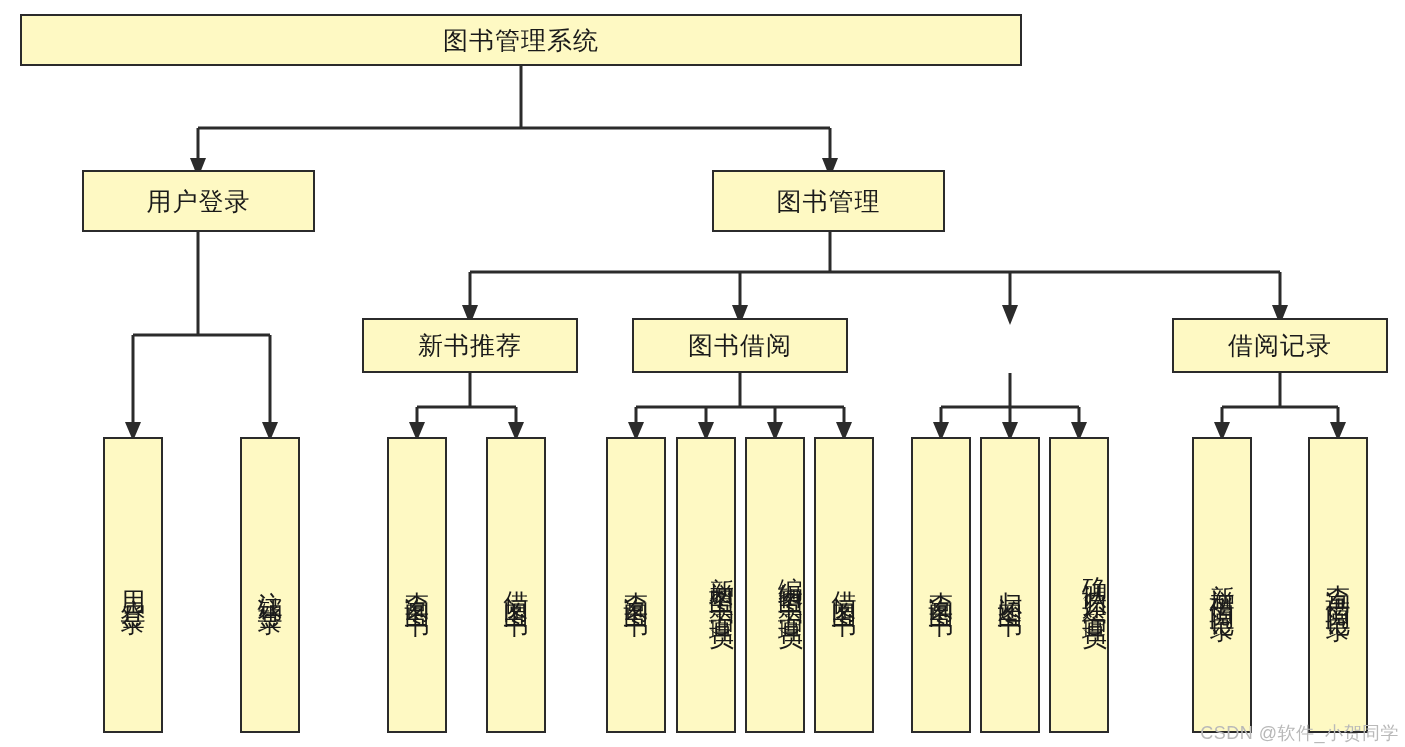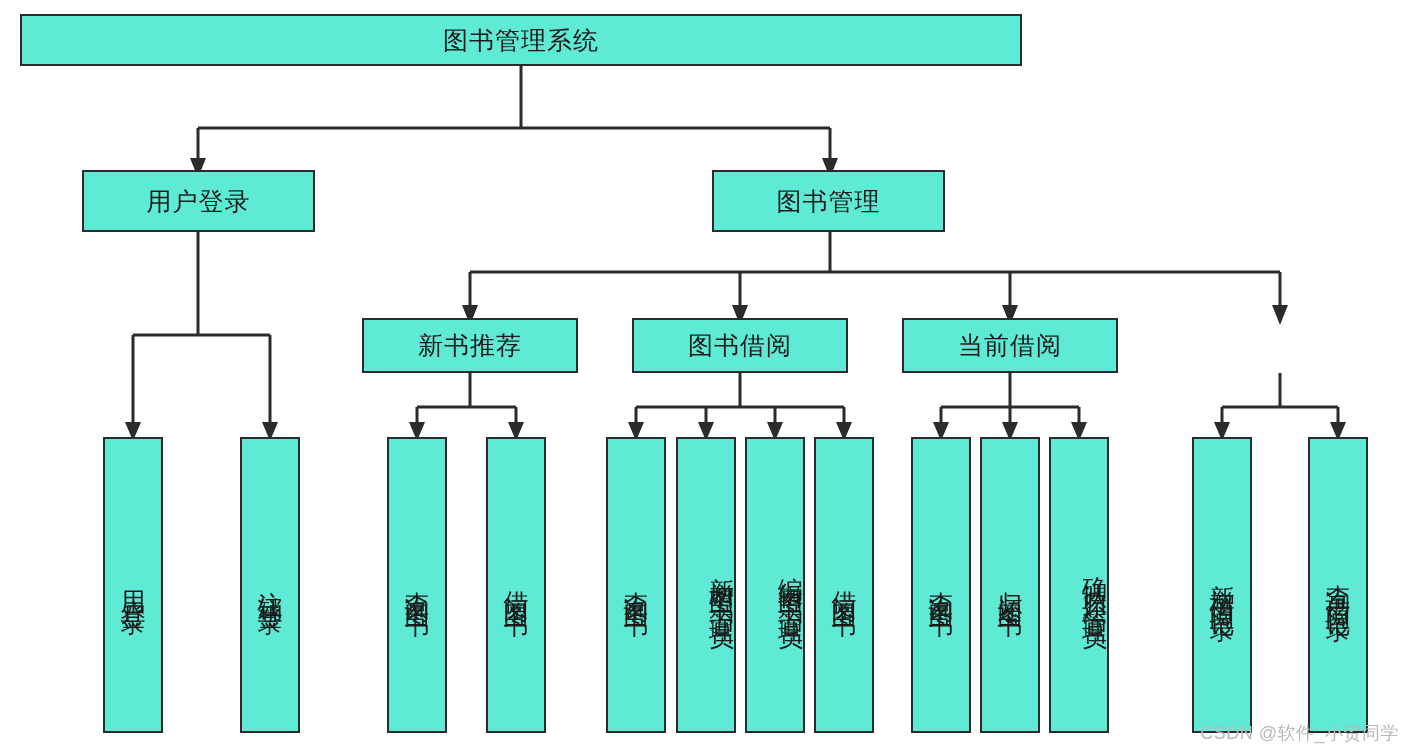--- a/index.html
+++ b/index.html
@@ -5,21 +5,21 @@
   html,body{margin:0;padding:0;}
   body{
     width:1405px;height:747px;background:#ffffff;
     font-family:"Liberation Sans","DejaVu Sans",sans-serif;
     overflow:hidden;position:relative;
   }
   #canvas{position:absolute;left:0;top:0;width:1405px;height:747px;}
   svg.wires{position:absolute;left:0;top:0;width:1405px;height:747px;pointer-events:none;}
 
   .node{
-    position:absolute;background:#5eead4;
+    position:absolute;background:#fef9c3;
     border:2.5px solid #2b2b2b;
     box-sizing:border-box;
     display:flex;align-items:center;justify-content:center;
     color:#1a1a1a;
   }
   .node.h{ font-size:25px; letter-spacing:1px; }
   .node.leaf{
     writing-mode:vertical-rl;
     text-orientation:upright;
     font-size:25px;
@@ -122,22 +122,22 @@
   <div class="node h" style="left:362px;top:318px;width:216px;height:55px;">
     <span>新书推荐</span>
   </div>
 
   <div class="node h" style="left:712px;top:170px;width:233px;height:62px;">
     <span>图书管理</span>
   </div>
   <div class="node h" style="left:632px;top:318px;width:216px;height:55px;font-family:Liberation Mono, monospace;">
     <span>图书借阅</span>
   </div>
-  <div class="node h" style="left:902px;top:318px;width:216px;height:55px;">
-    <span>当前借阅</span>
+  <div class="node h" style="left:1172px;top:318px;width:216px;height:55px;">
+    <span>借阅记录</span>
   </div>
 
   <div class="node leaf mid" style="left:103px;top:437px;width:60px;height:296px;">
     <span>用户登录</span>
   </div>
   <div class="node leaf mid" style="left:240px;top:437px;width:60px;height:296px;">
     <span>注销登录</span>
   </div>
 
   <div class="node leaf mid" style="left:387px;top:437px;width:60px;height:296px;">

